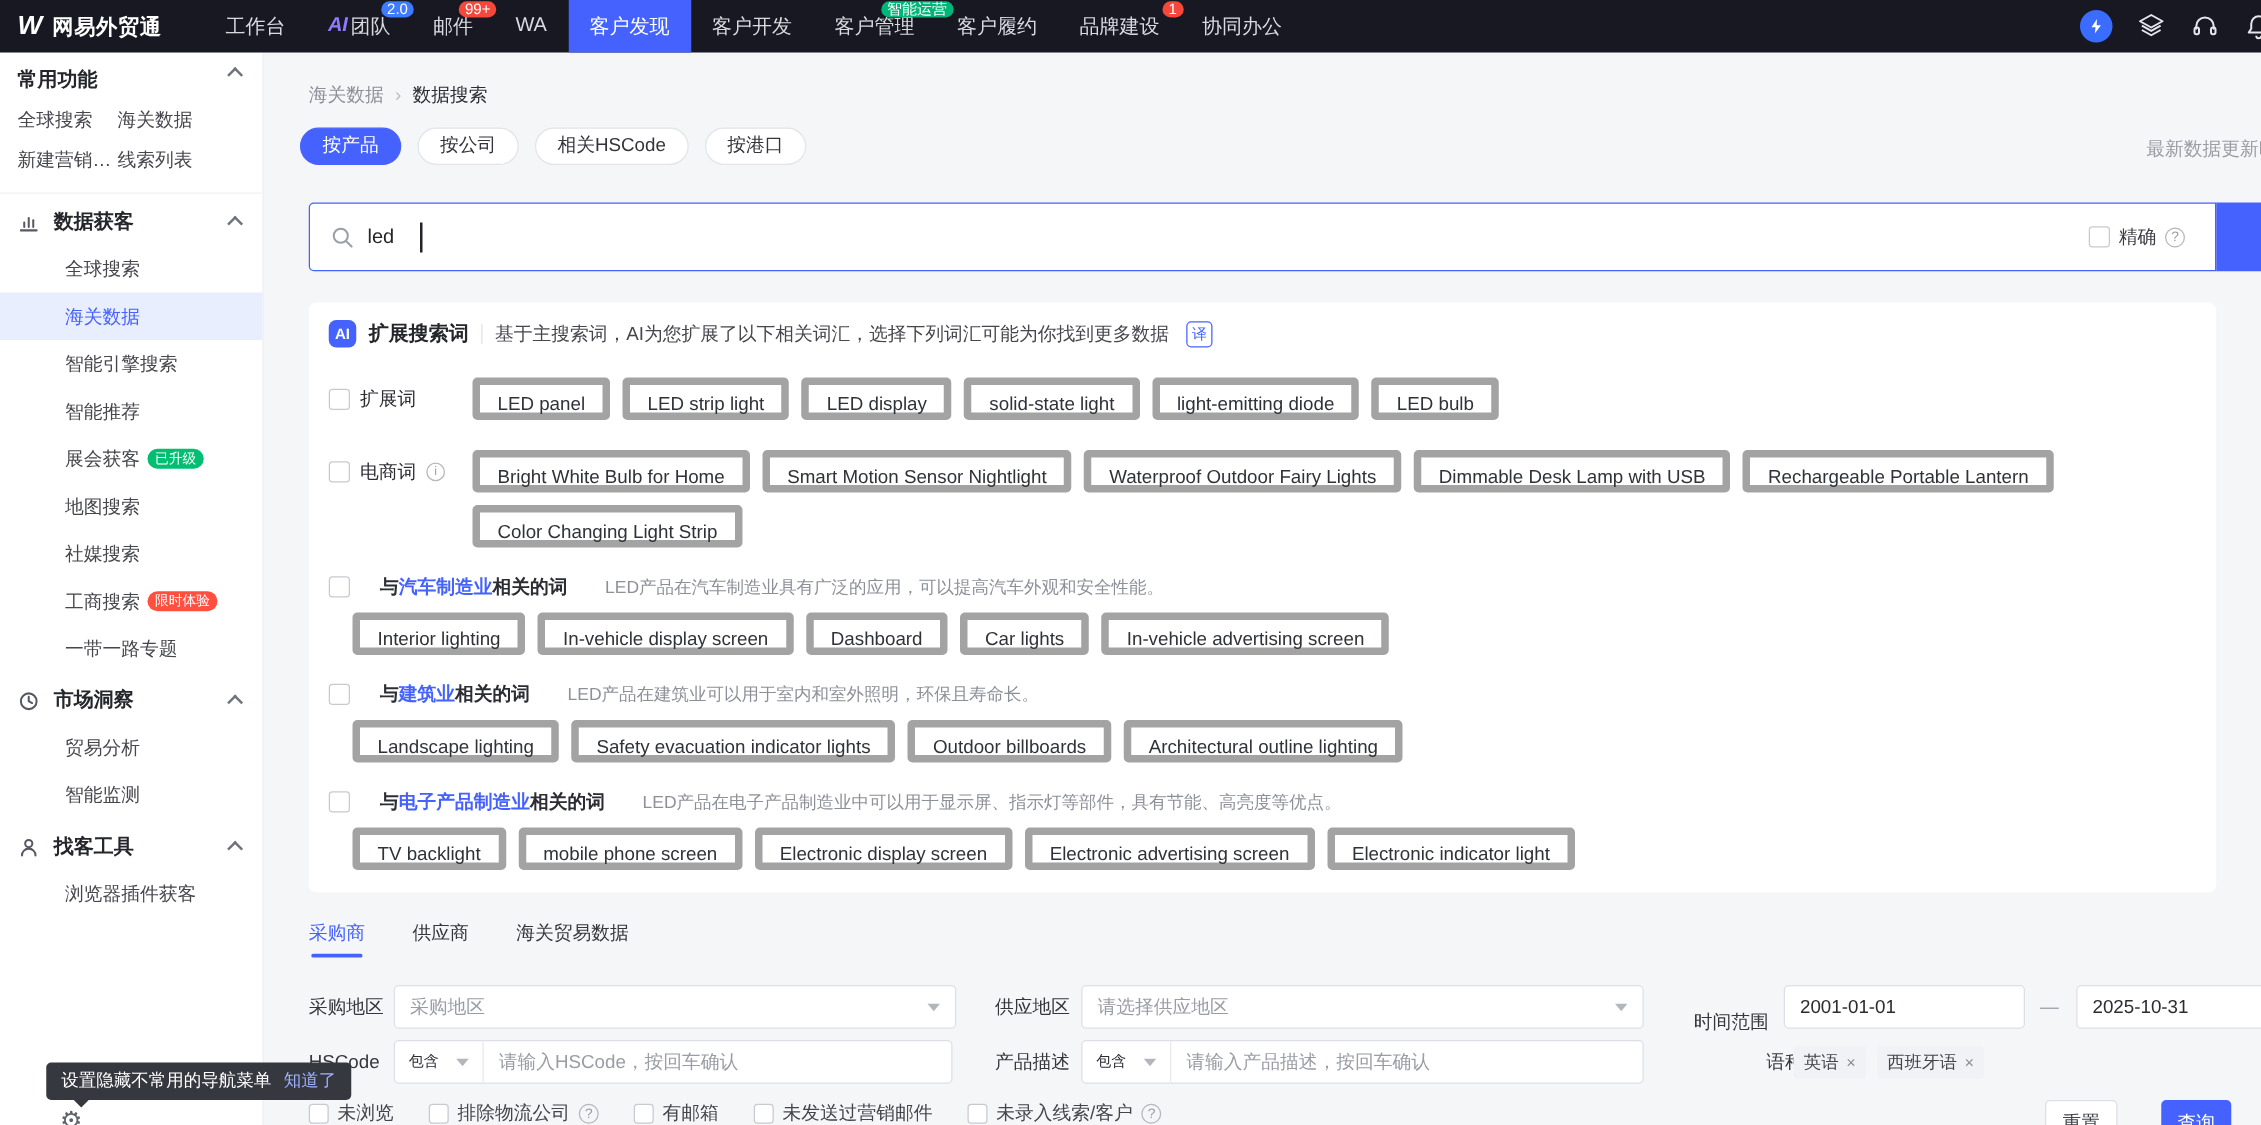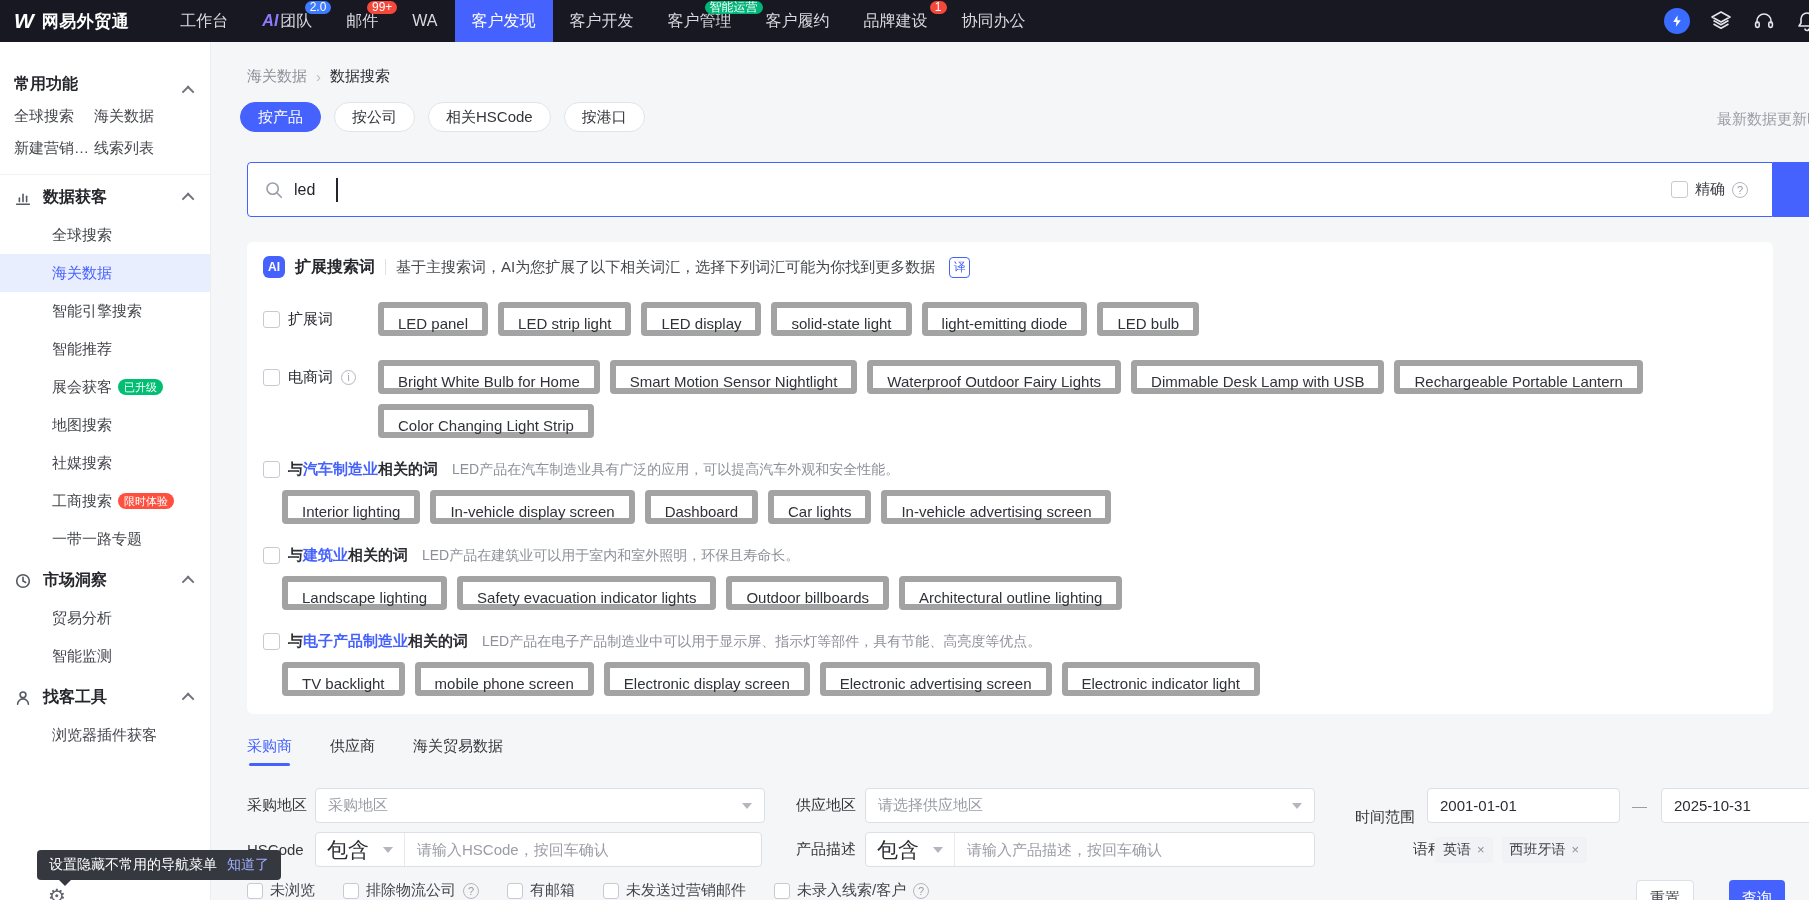--- a/index.html
+++ b/index.html
@@ -19,21 +19,21 @@
   .nav-badge{position:absolute;top:1px;right:-2px;font-size:12px;line-height:13px;padding:0 5px;border-radius:8px;color:#fff;white-space:nowrap;}
   .nbadge-blue{background:#3f7bff;}
   .nbadge-red{background:#f5483b;}
   .nbadge-green{background:#00b578;right:-14px;}
   .nav-right{margin-left:auto;display:flex;align-items:center;gap:19px;margin-right:-10px;}
   .nav-ic{width:24px;height:24px;flex:none;color:#e4e6ec;cursor:pointer;}
   .assistant-bubble{width:26px;height:26px;border-radius:50%;background:#3a6cff;display:flex;align-items:center;justify-content:center;cursor:pointer;flex:none;}
 
   
   .sidebar{position:absolute;top:42px;left:0;width:211px;height:858px;background:#fff;border-right:1px solid #ebedf0;z-index:10;}
-  .side-title-row{display:flex;align-items:flex-end;padding:32px 16px 10px 14px;cursor:pointer;}
+  .side-title-row{display:flex;align-items:flex-start;padding:12px 16px 10px 14px;cursor:pointer;}
   .side-title{font-size:16px;font-weight:bold;color:#25262b;}
   .chev-up{margin-left:auto;width:9px;height:9px;border-left:2px solid #70737b;border-top:2px solid #70737b;transform:rotate(45deg) translateY(2px);}
   .quick-links{display:grid;grid-template-columns:80px 1fr;row-gap:13px;padding:2px 14px 16px;border-bottom:1px solid #f0f1f4;}
   .quick-link{font-size:15px;color:#45474d;white-space:nowrap;overflow:hidden;text-overflow:ellipsis;cursor:pointer;}
   .section-head{display:flex;align-items:center;gap:11px;padding:12px 16px 8px 14px;cursor:pointer;}
   .section-icon{width:18px;height:18px;color:#565962;flex:none;}
   .section-title{font-size:16px;font-weight:bold;color:#25262b;}
   .side-item{display:flex;align-items:center;height:38px;padding-left:52px;font-size:15px;color:#45474d;cursor:pointer;white-space:nowrap;}
   .side-item.active{background:#e9eeff;color:#4662fe;}
   .side-badge{margin-left:6px;font-size:11px;line-height:16px;color:#fff;padding:0 6px;border-radius:8px;}
@@ -70,39 +70,39 @@
   .ai-divider{width:1px;height:16px;background:#dfe1e6;}
   .ai-desc{font-size:15px;color:#45474d;}
   .trans-ic{width:21px;height:21px;border:1px solid #4662fe;border-radius:4px;color:#4662fe;font-size:12px;line-height:19px;text-align:center;margin-left:4px;cursor:pointer;}
   .word-row{display:flex;margin-top:24px;}
   .row-label-col{flex:none;width:115px;display:flex;align-items:center;gap:8px;height:34px;}
   .row-label{font-size:15px;color:#2b2d33;}
   .info-ic{width:15px;height:15px;border:1px solid #b4b7be;border-radius:50%;color:#9a9da5;font-size:10px;line-height:13px;text-align:center;flex:none;font-style:normal;cursor:pointer;}
   .pill-wrap{display:flex;flex-wrap:wrap;gap:10px;flex:1;}
   .wpill{height:34px;line-height:32px;padding:0 14px;border:6px solid #a3a3a3;border-radius:4px;background:#fff;font-size:15px;color:#2f3238;cursor:pointer;white-space:nowrap;}
   .ind-row{margin-top:22px;}
-  .ind-head{display:flex;align-items:center;gap:8px;text-align:right;}
+  .ind-head{display:flex;align-items:center;gap:24px;text-align:right;}
   .ind-title{font-size:15px;font-weight:bold;color:#2b2d33;}
   .ind-link{color:#4662fe;cursor:pointer;}
   .ind-desc{font-size:14px;color:#8d9099;margin-left:6px;}
   .ind-row .pill-wrap{margin-left:19px;margin-top:11px;}
 
   .result-tabs{position:absolute;top:695px;left:36px;display:flex;gap:38px;}
   .rtab{position:relative;font-size:15px;color:#35373c;cursor:pointer;padding-bottom:10px;}
   .rtab.active{color:#4662fe;}
   .rtab.active::after{content:"";position:absolute;left:2px;right:2px;bottom:0;height:3px;border-radius:2px;background:#4662fe;}
 
   .form{position:absolute;top:746px;left:0;width:1690px;height:92px;}
   .fg{position:absolute;display:flex;align-items:center;height:35px;}
   .flabel{font-size:15px;color:#35373c;white-space:nowrap;}
   .select{height:35px;border:1px solid #dcdfe6;border-radius:4px;background:#fff;display:flex;align-items:center;padding:0 12px;font-size:15px;cursor:pointer;}
   .placeholder{color:#9a9da5;}
   .sel-caret{width:0;height:0;border-left:5px solid transparent;border-right:5px solid transparent;border-top:6px solid #b3b6bd;margin-left:auto;}
   .fld-group{display:flex;align-items:stretch;height:35px;border:1px solid #dcdfe6;border-radius:4px;background:#fff;}
-  .fld-mode{display:flex;align-items:center;gap:14px;padding:0 11px;border-right:1px solid #e7e9ee;font-size:21px;color:#2b2d33;cursor:pointer;}
+  .fld-mode{display:flex;align-items:center;gap:14px;padding:0 11px;border-right:1px solid #e7e9ee;font-size:12px;color:#2b2d33;cursor:pointer;}
   .fld-mode .sel-caret{margin-left:0;}
   .fld-input{border:none;outline:none;flex:1;padding:0 12px;font-size:15px;background:transparent;color:#2b2d33;font-family:inherit;}
   .fld-input::placeholder,.search-input::placeholder{color:#9a9da5;}
   .date-input{height:35px;border:1px solid #dcdfe6;border-radius:4px;background:#fff;padding:0 12px;font-size:15px;color:#2b2d33;outline:none;font-family:inherit;}
   .date-dash{color:#9a9da5;}
   .lang-tag{display:flex;align-items:center;gap:6px;height:26px;padding:0 8px;background:#f0f2f5;border-radius:3px;font-size:14px;color:#42454c;white-space:nowrap;}
   .tag-x{color:#8c8f96;cursor:pointer;font-size:13px;}
   .lang-tags{display:flex;gap:9px;}
 
   .filters-row{position:absolute;top:839px;left:36px;display:flex;align-items:center;gap:28px;}

